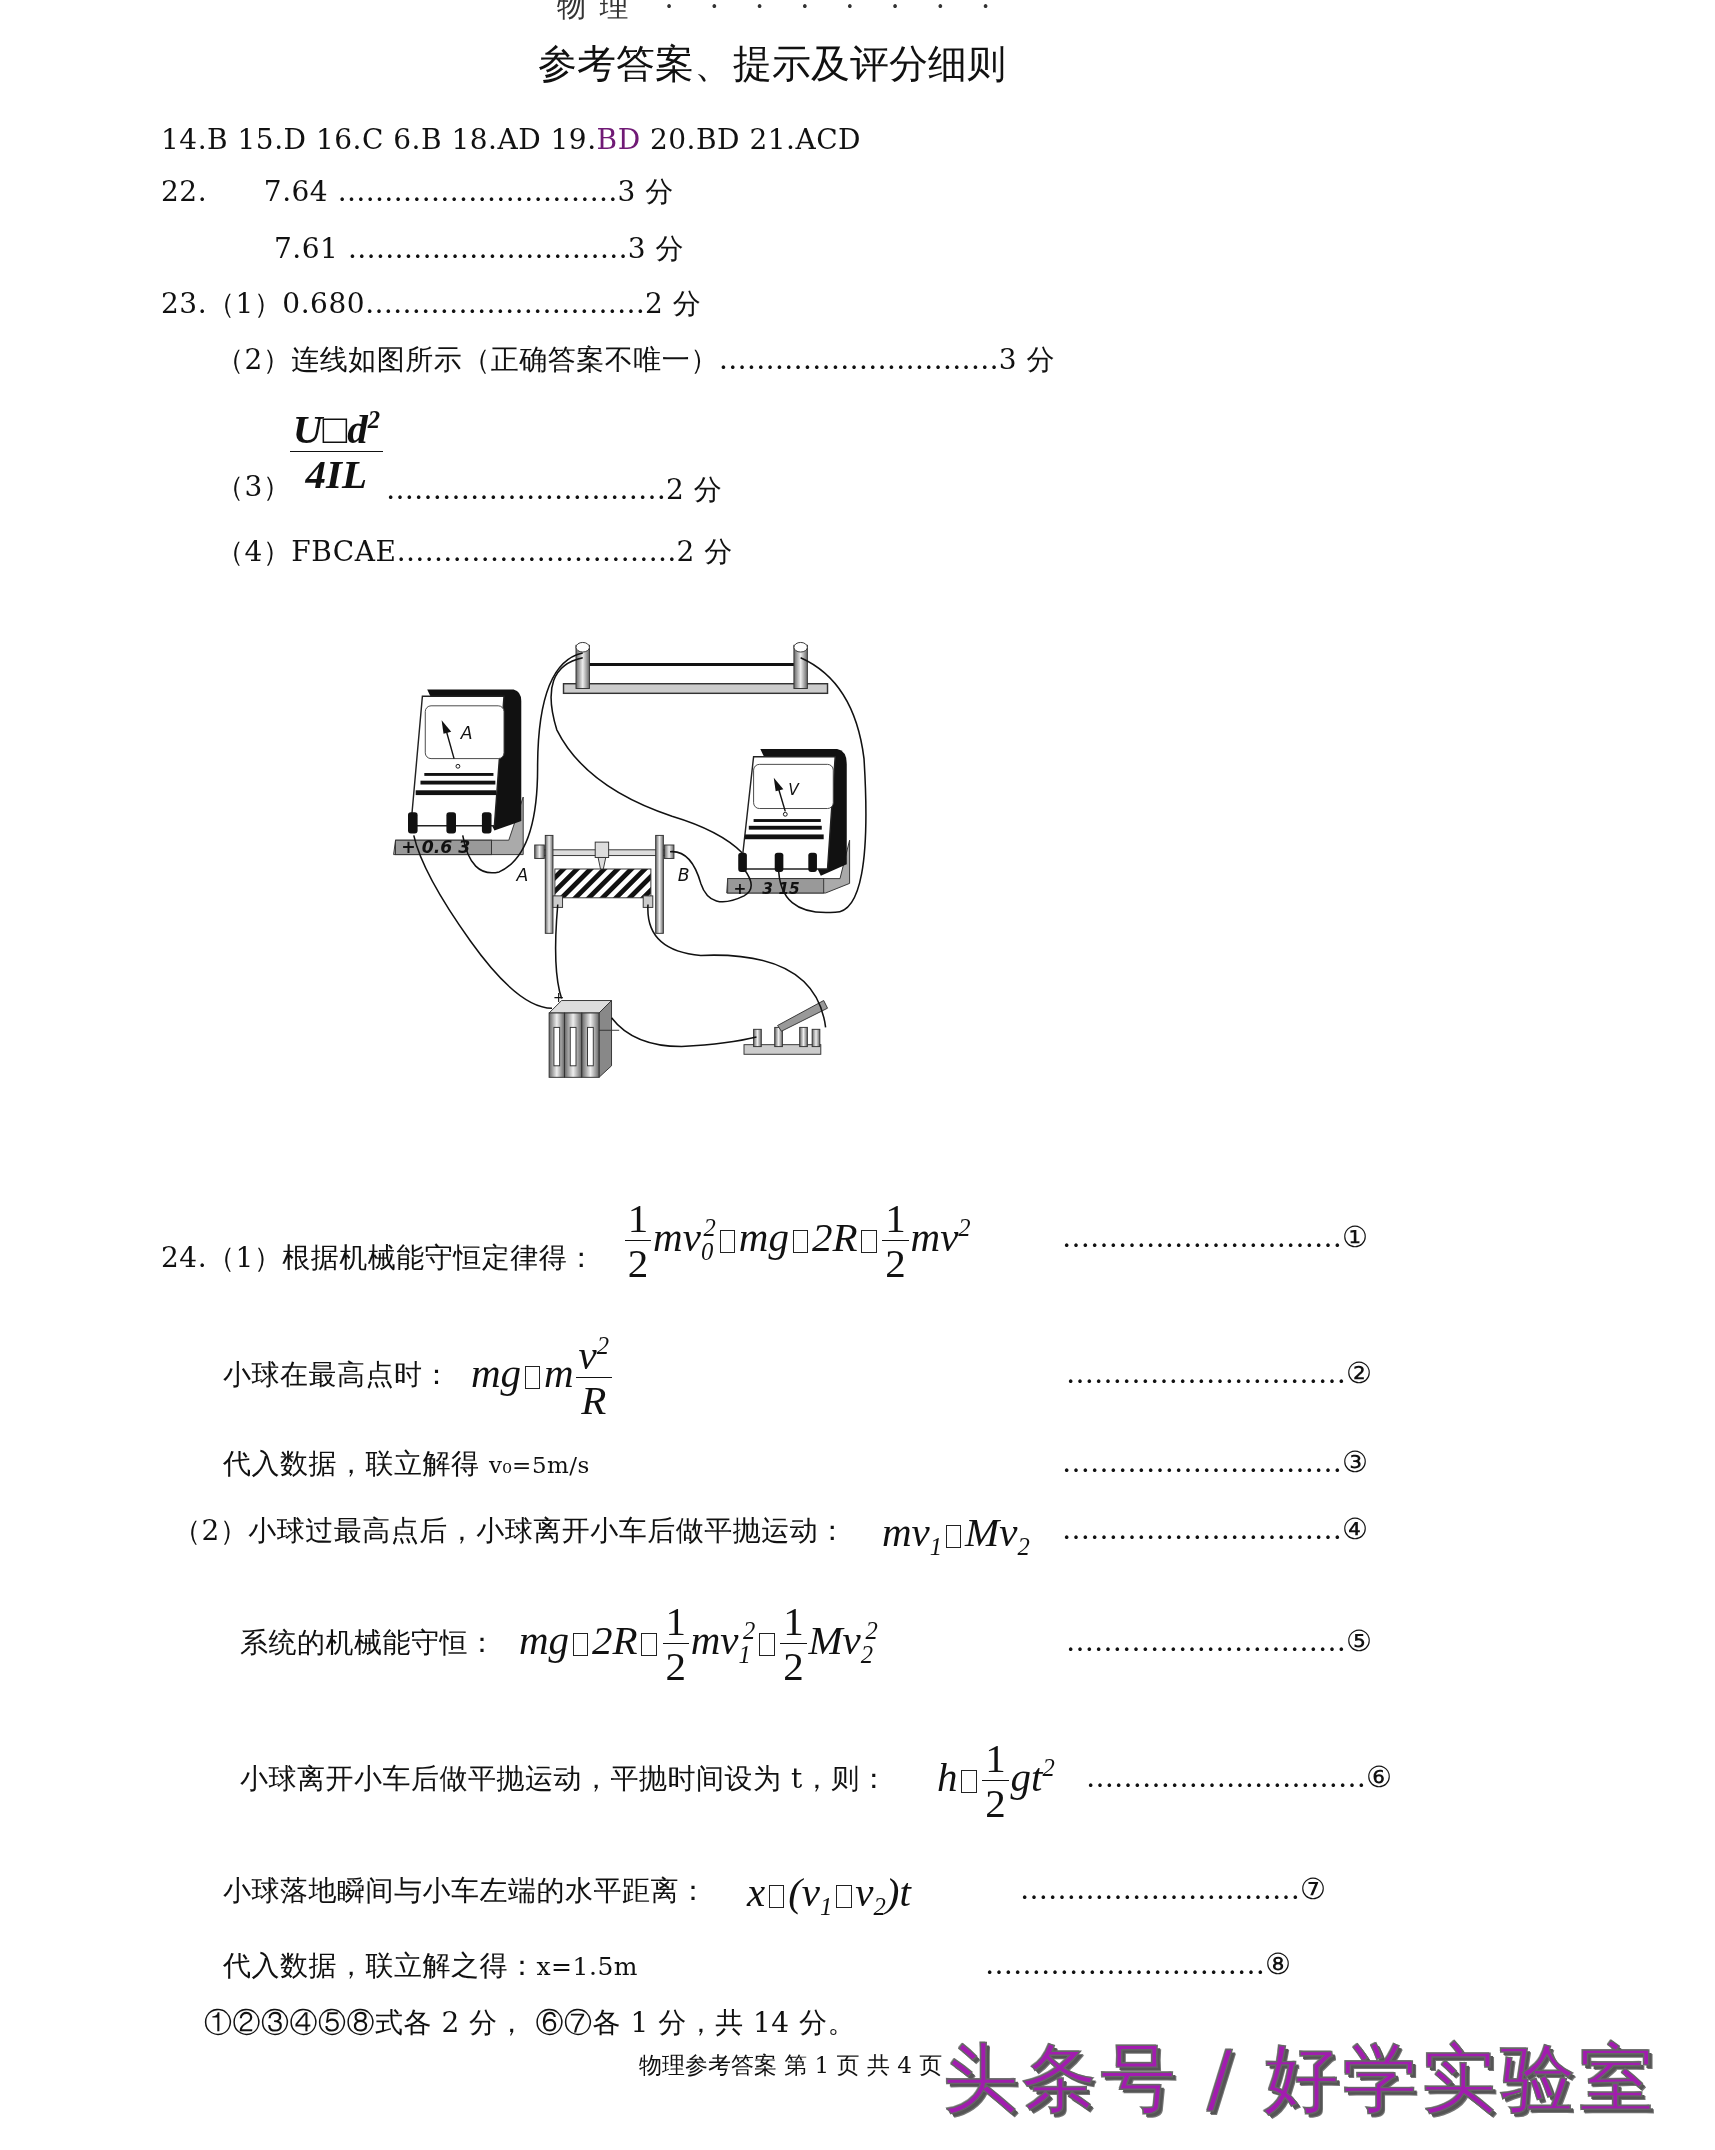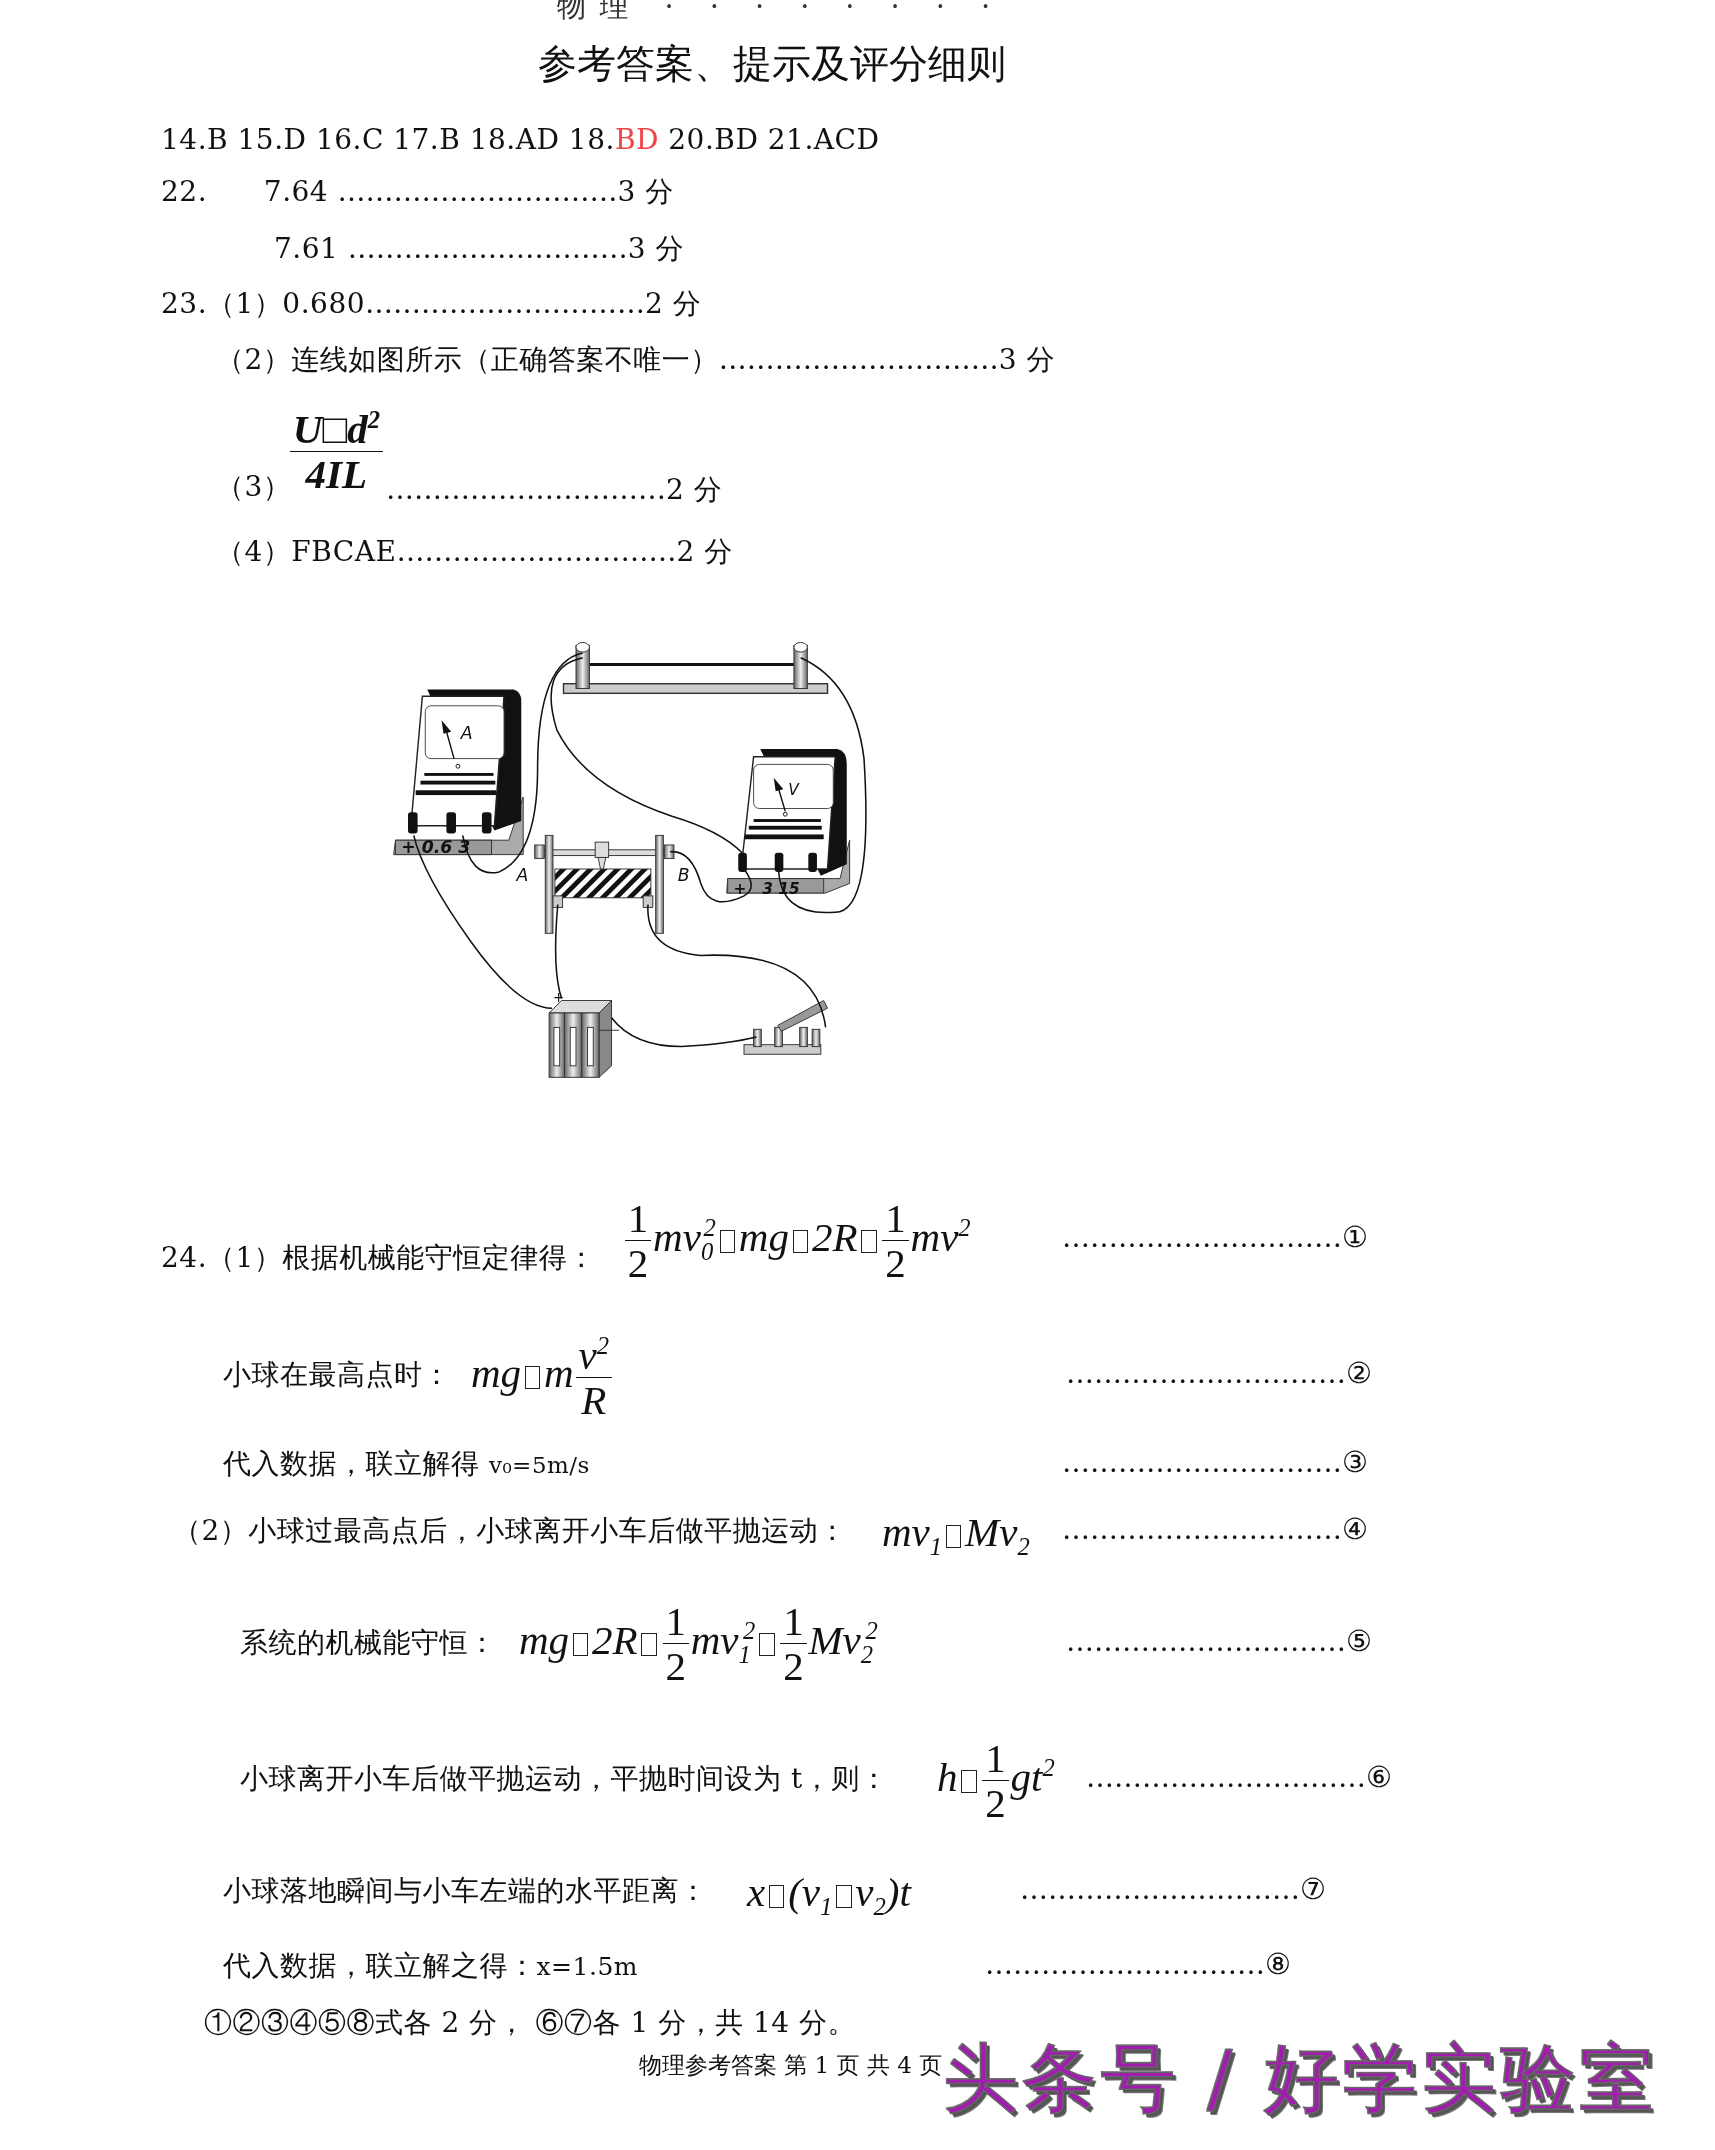--- a/index.html
+++ b/index.html
@@ -2,21 +2,21 @@
 <html><head>
 <meta charset="utf-8">
 <style>
   html, body { margin:0; padding:0; background:#fff; }
   body { width:1716px; height:2150px; position:relative; overflow:hidden;
          font-family:"DejaVu Serif","Liberation Serif",serif; color:#111; }
   .abs { position:absolute; white-space:nowrap; }
   .t { font-size:28px; letter-spacing:0.5px; }
   .title { font-size:39px; left:16px; width:1512px; text-align:center; top:37px; }
   .topcut { top:-13.4px; left:557px; font-size:29px; color:#333; letter-spacing:13.4px; }
-  .red { color:#ef4444; }
+  .red { color:#701a75; }
   .math { font-family:"Liberation Serif","DejaVu Serif",serif; font-style:italic; font-size:41px; }
   .frac { display:inline-flex; flex-direction:column; align-items:center; vertical-align:middle; margin:0 1.9px; }
   .frac .num { border-bottom:1.9px solid #111; padding:0 2.9px; line-height:1.05; }
   .frac .den { line-height:1.1; }
   .frac.up { font-style:normal; }
   sup, sub { font-size:60%; }
   .box { display:inline-block; width:15.4px; height:23px; border:1.4px solid #222; vertical-align:middle; margin:0 3.8px; box-sizing:border-box; }
   .circ { font-size:29px; }
   .dots { letter-spacing:0; }
   .wm { font-family:"DejaVu Sans","Liberation Sans",sans-serif; font-size:75px; color:#a21caf;
@@ -26,21 +26,21 @@
   svg text { font-family:"DejaVu Sans","Liberation Sans",sans-serif; font-style:italic; }
 </style>
 </head>
 <body>
 
 <div class="abs t topcut">物理 ·   ·  · · ·  · · ·</div>
 
 <div class="abs title">参考答案、提示及评分细则</div>
 
 <div class="abs t" style="left:161px; top:123px;">
-  <span>14.B 15.D 16.C 17.B 18.AD 18.</span><span class="red">BD</span><span> 20.BD 21.ACD</span>
+  <span>14.B 15.D 16.C 6.B 18.AD 19.</span><span class="red">BD</span><span> 20.BD 21.ACD</span>
 </div>
 
 <div class="abs t" style="left:161px; top:173px;">
   <span>22.</span>
   <span style="display:inline-block;width:38px"></span>
   <span>7.64</span>
   <span class="dots">…………………………</span><span>3 分</span>
 </div>
 <div class="abs t" style="left:238px; top:230px;margin-left:36px;">
   <span>7.61</span>

